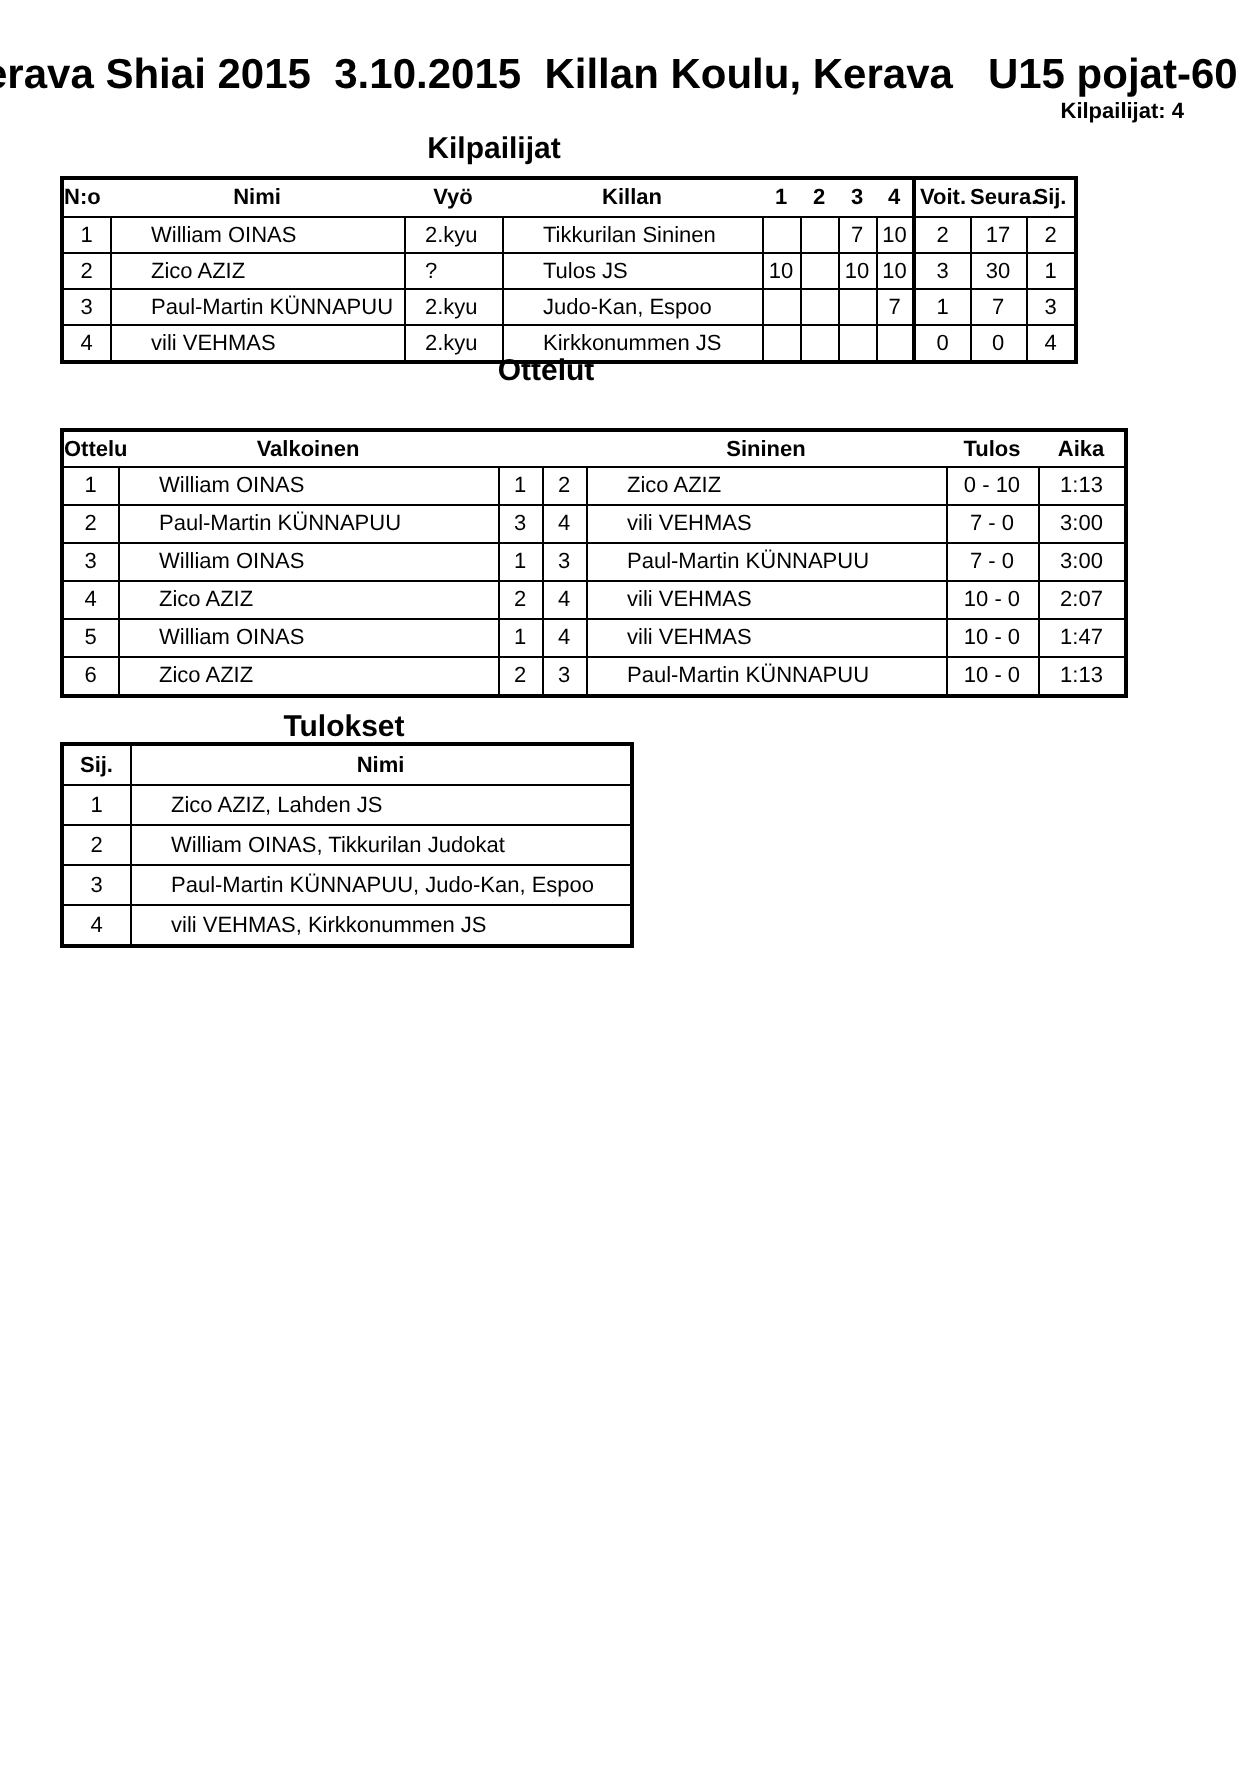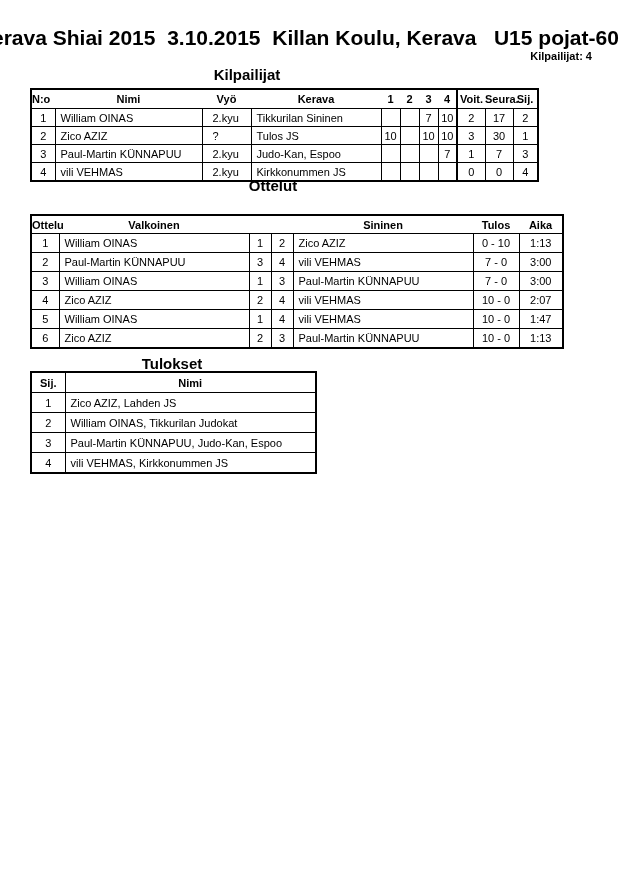--- a/index.html
+++ b/index.html
@@ -40,21 +40,21 @@
   td{padding:0;text-align:center;white-space:nowrap;vertical-align:middle;}
 
   #t1 th, #t2 th{border:0 solid #000;}
   #t1 td, #t2 td, #t3 td, #t3 th{border:1px solid #000;}
 
   #t1 th{height:18px;margin-top:30px;} #t1 td{height:17px;}
   #t2 th{height:17px;} #t2 td{height:18px;}
   #t3 th{height:19px;} #t3 td{height:19px;}
 
   .hl{text-align:left;}                 
-  .lt{text-align:left;padding-left:5px;}
+  .lt{text-align:left;padding-left:20px;}
   .lt2{text-align:left;padding-left:10px;}
   .gsep{border-left:2px solid #000 !important;text-align:center;} 
 </style>
 </head>
 <body>
 
 <div class="page-title">erava Shiai 2015  3.10.2015  Killan Koulu, Kerava   U15 pojat-60</div>
 <div class="competitors-count">Kilpailijat: 4</div>
 
 <div class="section-heading" id="h-kilpailijat">Kilpailijat</div>
@@ -71,21 +71,21 @@
       <col style="width:19px">
     <col style="width:28px">
       <col style="width:28px">
       <col style="width:25px">
   </colgroup>
   <tbody>
       <tr>
     <th class="hl">N:o</th>
     <th>Nimi</th>
     <th>Vyö</th>
-    <th>Kerava</th>
+    <th>Killan</th>
     <th>1</th>
     <th>2</th>
     <th>3</th>
     <th>4</th>
     <th class="gsep">Voit.</th>
     <th>Seura.</th>
     <th>Sij.</th>
   </tr>
   <tr>
     <td>1</td>

